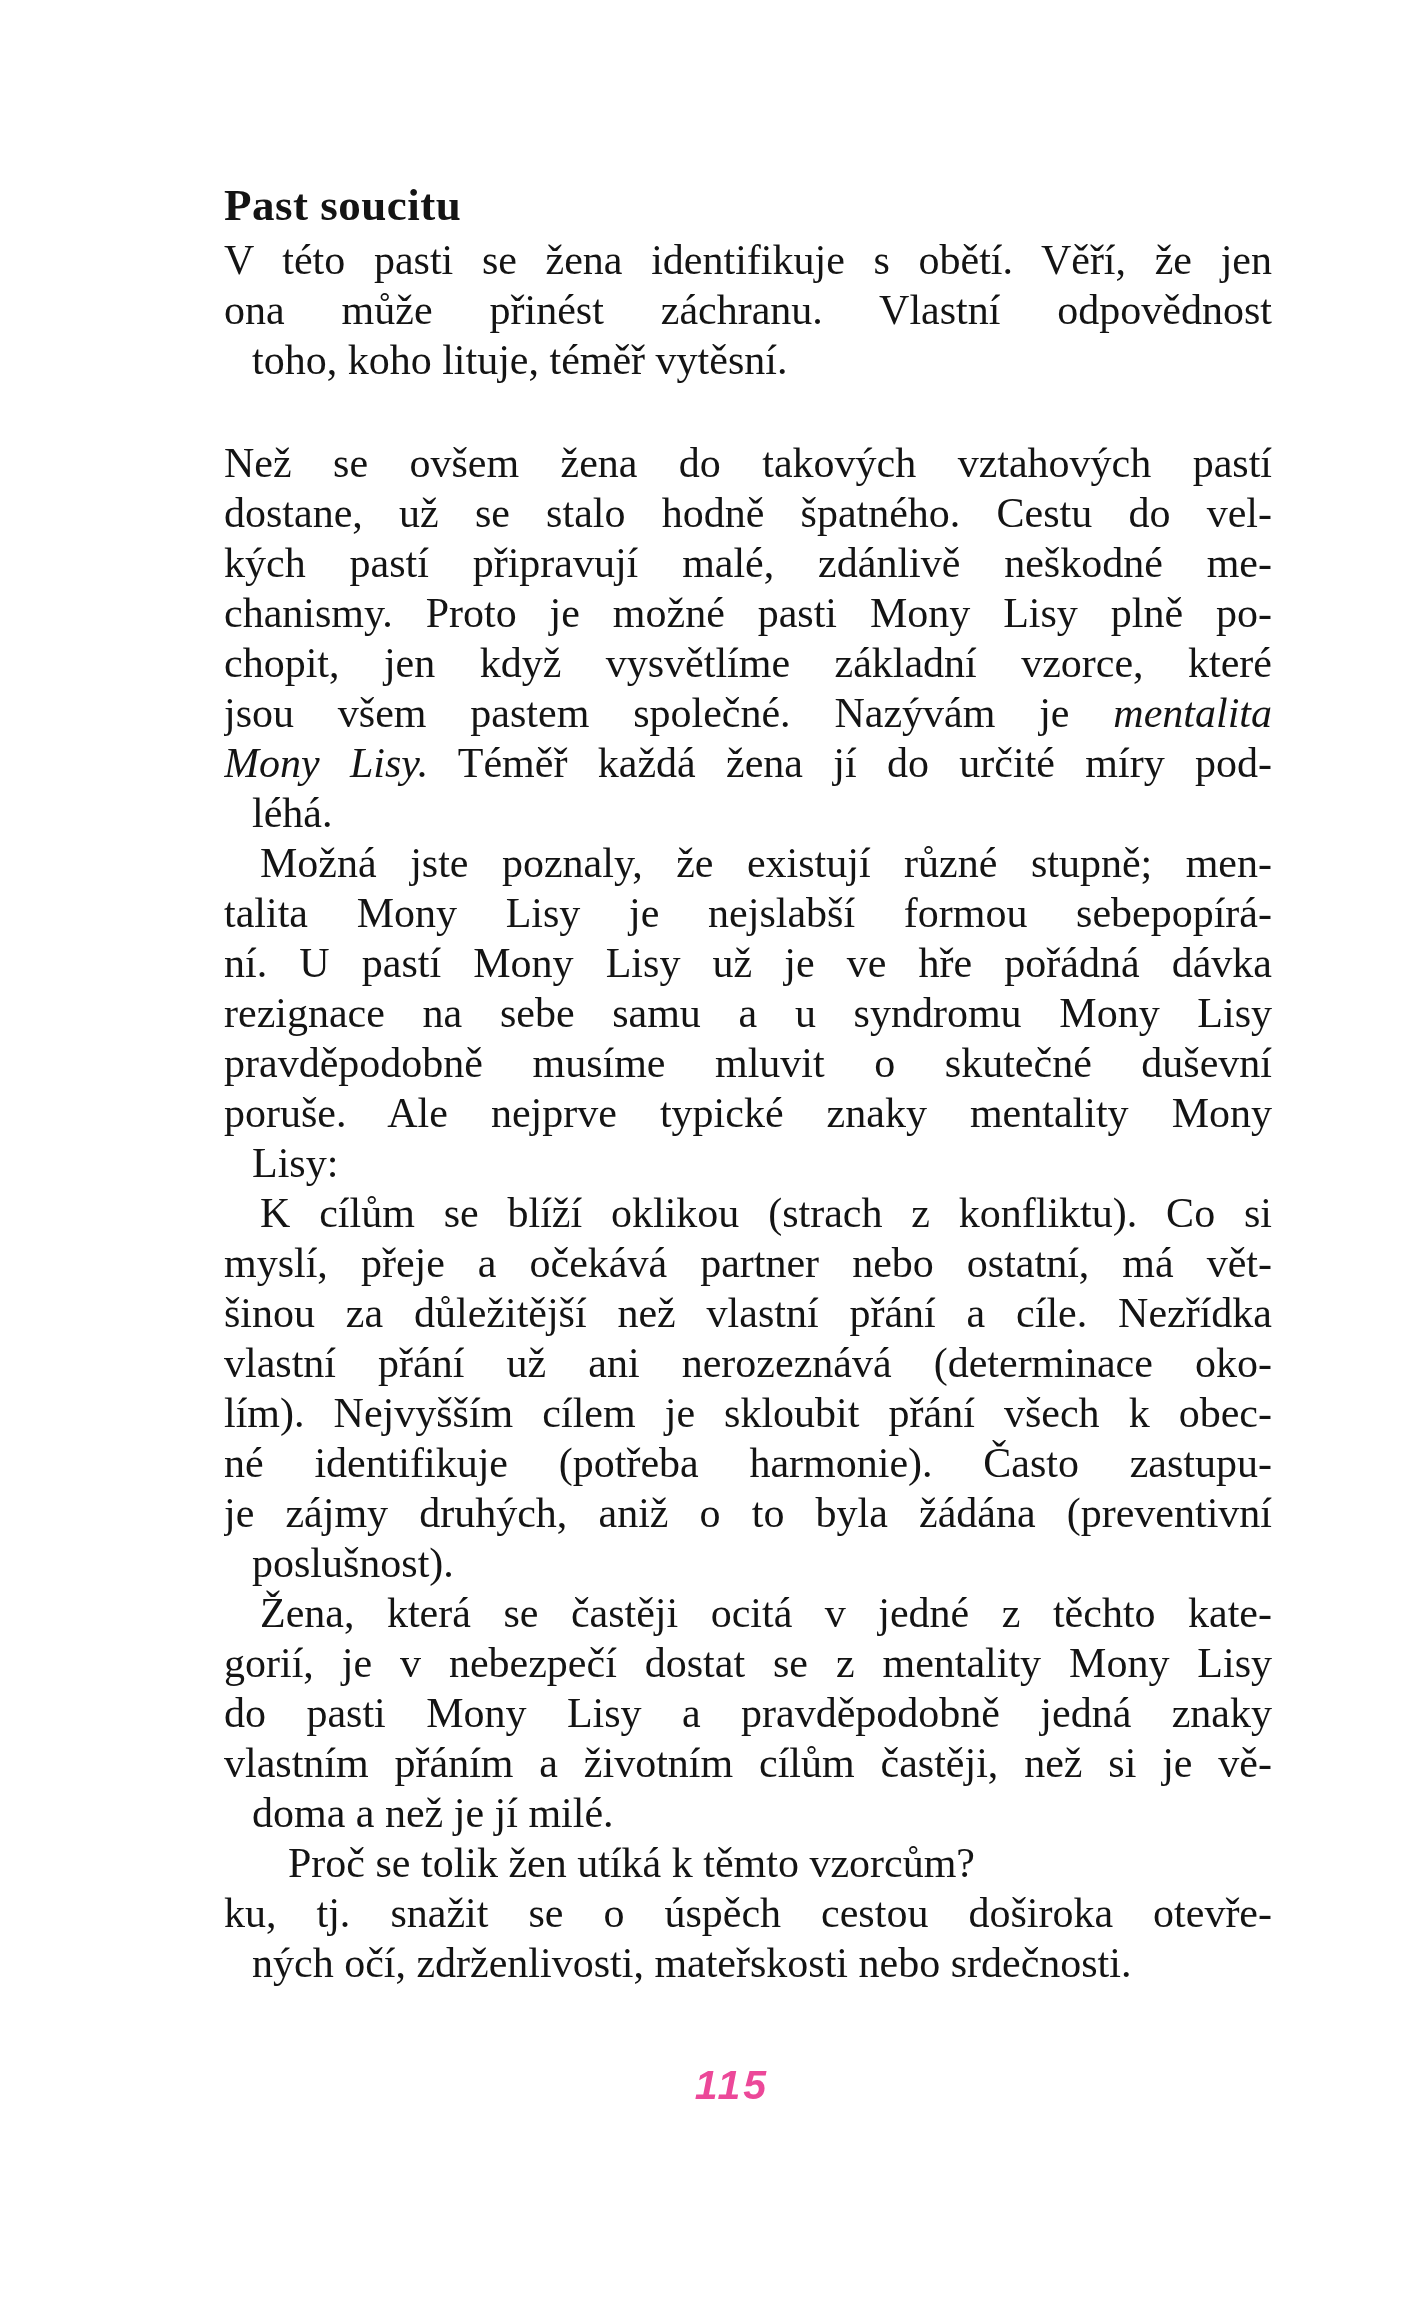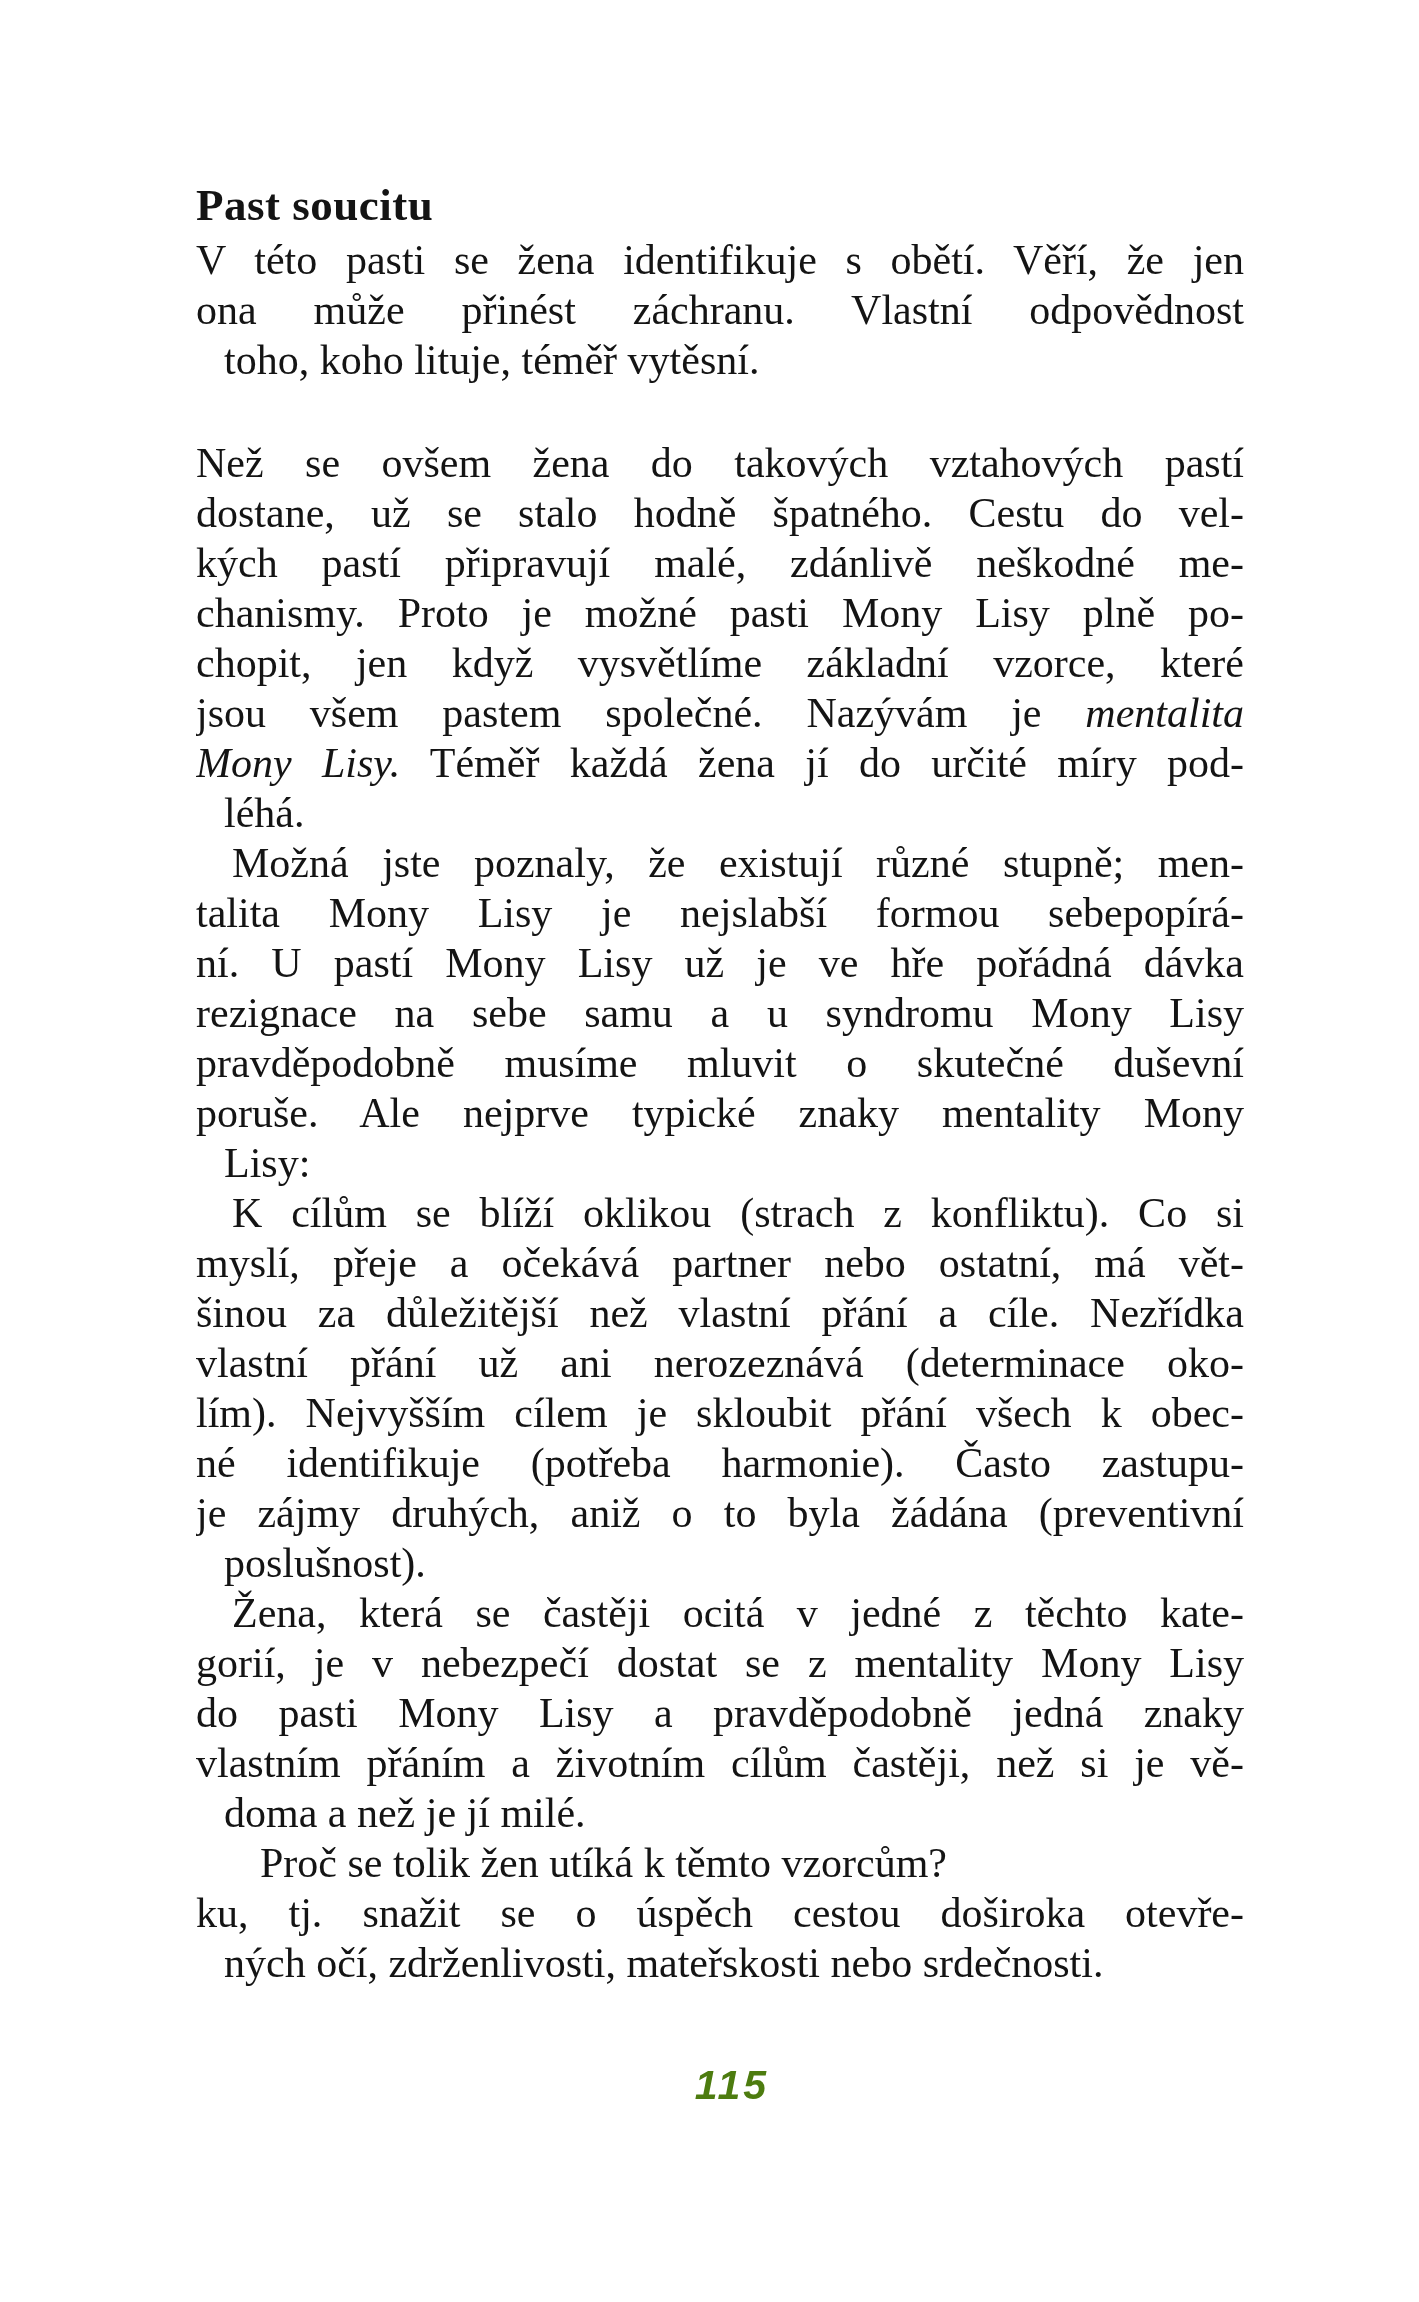--- a/index.html
+++ b/index.html
@@ -7,21 +7,21 @@
     margin: 0;
     width: 1419px;
     height: 2302px;
     background: #ffffff;
     position: relative;
     font-family: "Liberation Serif", serif;
     color: #141414;
   }
   .text-block {
     position: absolute;
-    left: 196px;
+    left: 224px;
     top: 176px;
     width: 1048px;
   }
   .heading {
     font-size: 45px;
     font-weight: bold;
     line-height: 59px;
     letter-spacing: 0.5px;
   }
   .para { margin: 0; }
@@ -41,21 +41,21 @@
     position: absolute;
     left: 208px;
     top: 2062px;
     width: 1048px;
     text-align: center;
     font-family: "Liberation Sans", sans-serif;
     font-weight: bold;
     font-style: italic;
     font-size: 41px;
     letter-spacing: 3px;
-    color: #4d7c0f;
+    color: #ec4899;
   }
 </style>
 </head>
 <body>
 
 <div class="text-block">
   <div class="heading">Past soucitu</div>
   <div id="paragraphs">
       <div class="para gap-after">
         <div class="line"><span>V této pasti se žena identifikuje s obětí. Věří, že jen</span></div>

